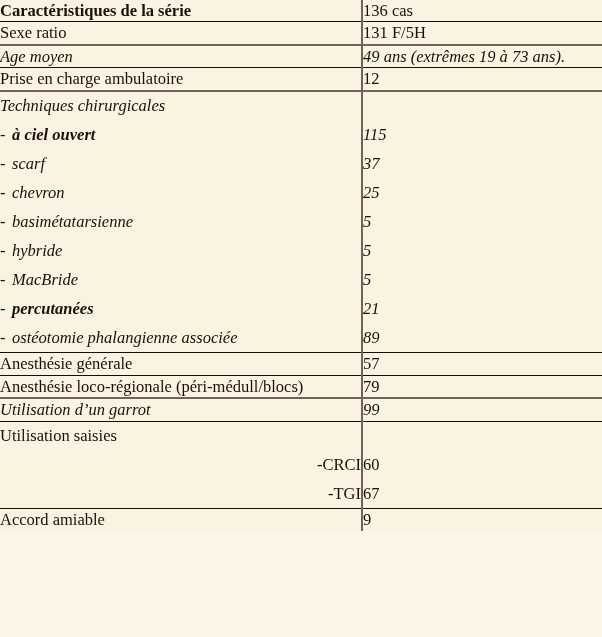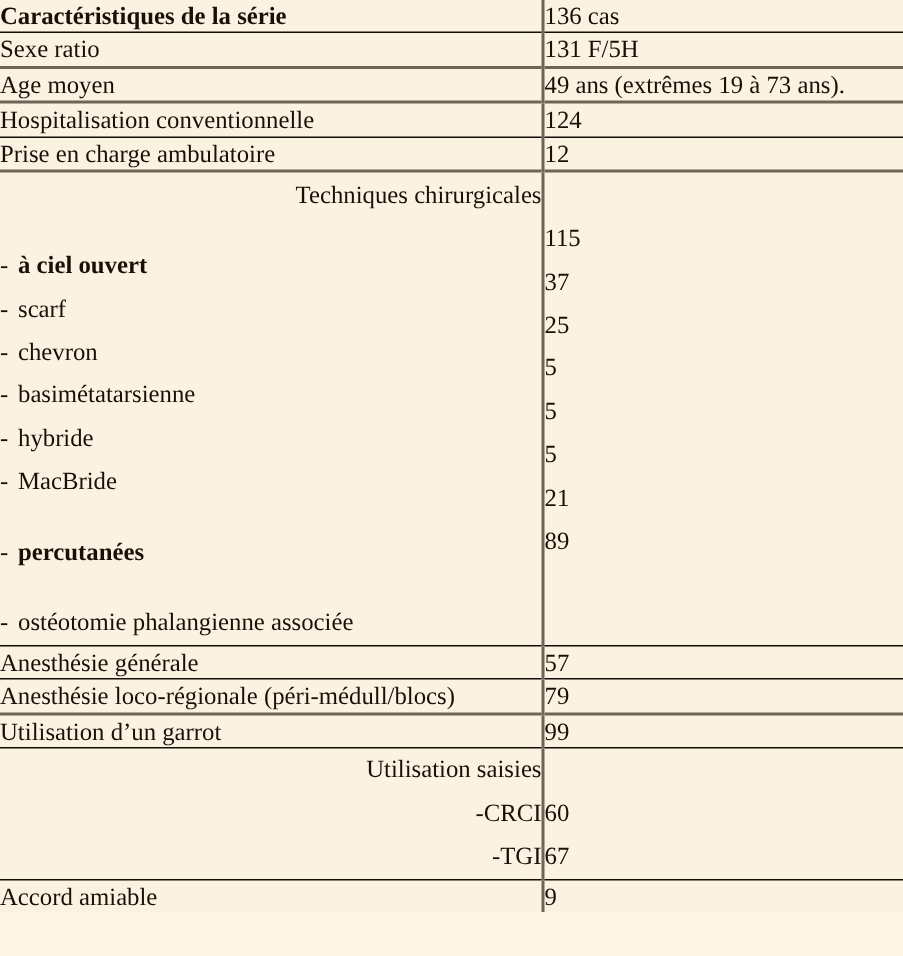--- a/index.html
+++ b/index.html
@@ -47,38 +47,38 @@
     line-height: 1.30;
   }
   td.value-cell {
     padding: 5px 8px 6px 10px;
     font-size: 16.5px;
     line-height: 1.30;
   }
 
   
   tr.sep-dark > td { border-top: 1.6px solid #140d05; }
-  tr.sep-grey > td { border-top: 2.2px solid #6f6457; }
+  tr.sep-grey > td { border-top: 2.2px solid #6f6457; font-style: italic; }
   tr.sep-none > td { border-top: 0; }
 
   .bold { font-weight: bold; }
 
   
   .group-lines {
     display: block;
   }
   .group-lines .gline {
     display: block;
     min-height: 21px;
     line-height: 1.33;
     padding: 3.5px 0 3.5px 0;
   }
 
-  .ind-0 { padding-left: 0; text-align: right; }
-  .ind-1 { padding-left: 0px; margin-top: 18px; }
+  .ind-0 { padding-left: 0; }
+  .ind-1 { padding-left: 0px; }
   .ind-2 { padding-left: 44px; }
   .ind-j { padding-left: 0px; text-align: right; }
 
   .dash { display: inline-block; width: 12px; }
   .dash-wide { display: inline-block; width: 15px; }
 
   .val-lines { display: block; }
   .val-lines .vline {
     display: block;
     min-height: 21px;
@@ -103,24 +103,20 @@
         <td class="value-cell">136 cas</td>
       </tr>
 
       <tr class="sep-dark">
         <td class="label-cell">Sexe ratio</td>
         <td class="value-cell">131 F/5H</td>
       </tr>
       <tr class="sep-grey">
         <td class="label-cell">Age moyen</td>
         <td class="value-cell">49 ans (extrêmes 19 à 73 ans).</td>
-      </tr>
-      <tr class="sep-grey">
-        <td class="label-cell">Hospitalisation conventionnelle</td>
-        <td class="value-cell">124</td>
       </tr>
       <tr class="sep-dark">
         <td class="label-cell">Prise en charge ambulatoire</td>
         <td class="value-cell">12</td>
       </tr>
 
       <tr class="sep-grey">
         <td class="label-cell">
           <span class="group-lines">
             <span class="gline ind-0">Techniques chirurgicales</span>

